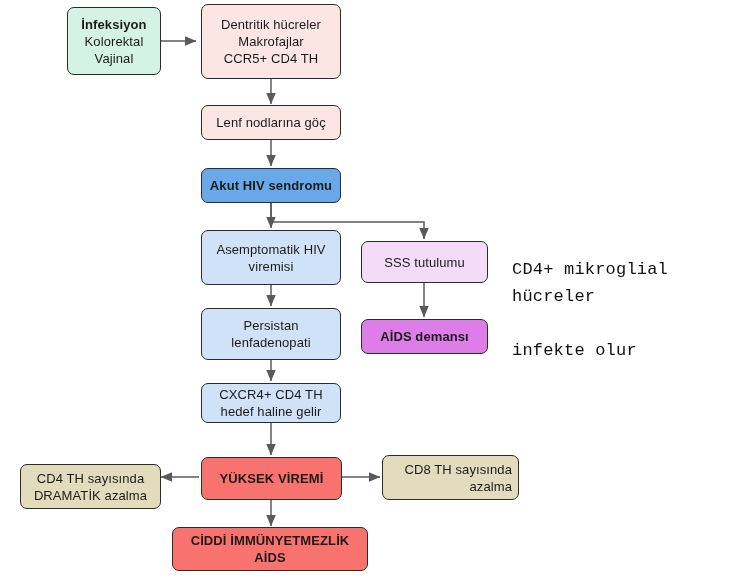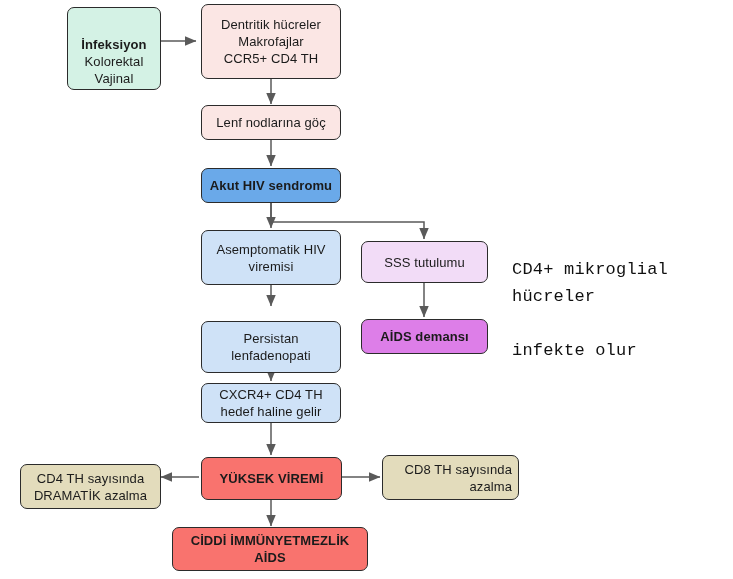--- a/index.html
+++ b/index.html
@@ -95,21 +95,21 @@
       <path d="M271,423 L271,455"></path>
 
       <path d="M199,477 L161,477"></path>
 
       <path d="M342,477 L380,477"></path>
 
       <path d="M271,500 L271,526"></path>
     </g>
   </svg>
 
-  <div class="node" style="left:67px; top:7px; width:94px; height:83px; background:#d4f2e5;align-items:flex-end;">
+  <div class="node" style="left:67px; top:7px; width:94px; height:68px; background:#d4f2e5;">
     <div class="inner">
       <span class="ttl">İnfeksiyon</span>
       <span>Kolorektal</span><br>
       <span>Vajinal</span>
     </div>
   </div>
 
   <div class="node" style="left:201px; top:4px; width:140px; height:75px; background:#fbe6e4;">
     <div class="inner">
       <span>Dentritik hücreler</span><br>
@@ -130,21 +130,21 @@
     <span>SSS tutulumu</span>
   </div>
 
   <div class="node" style="left:201px; top:230px; width:140px; height:55px; background:#cfe2f7;">
     <div class="inner">
       <span>Asemptomatik HIV</span><br>
       <span>viremisi</span>
     </div>
   </div>
 
-  <div class="node" style="left:201px; top:308px; width:140px; height:52px; background:#cfe2f7;margin-top:13px;">
+  <div class="node" style="left:201px; top:308px; width:140px; height:52px; background:#cfe2f7;">
     <div class="inner">
       <span>Persistan</span><br>
       <span>lenfadenopati</span>
     </div>
   </div>
 
   <div class="node bold" style="left:361px; top:319px; width:127px; height:35px; background:#dd7ee8;">
     <span>AİDS demansı</span>
   </div>
 

